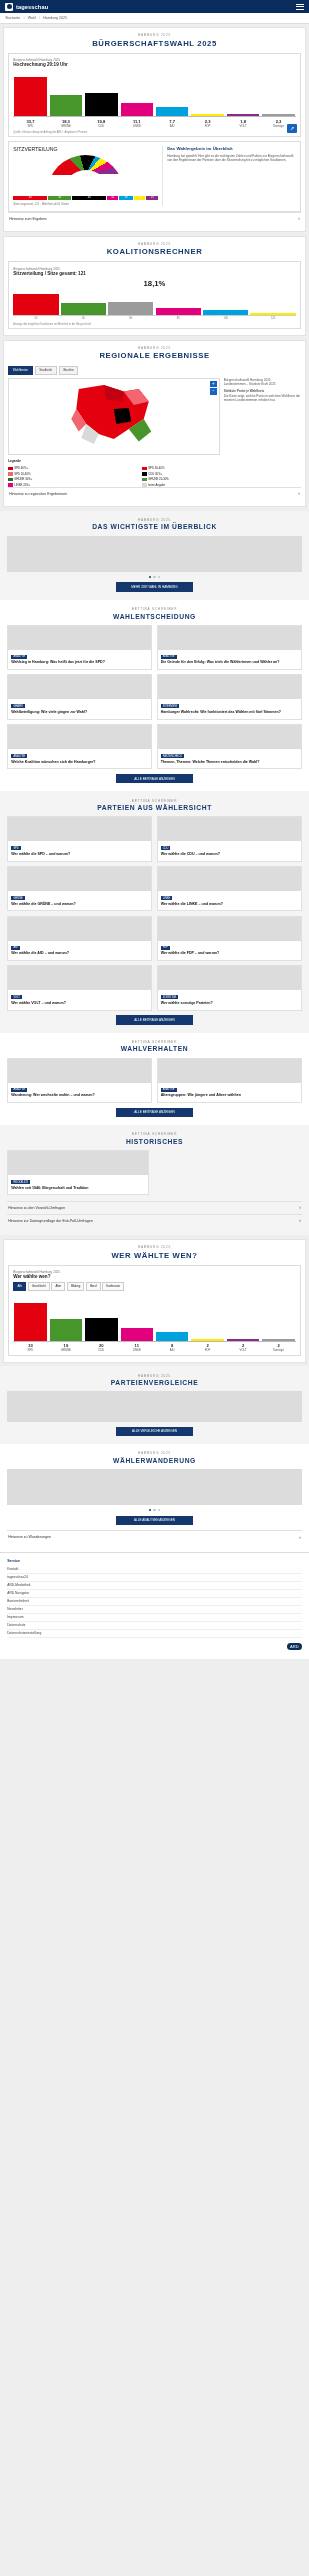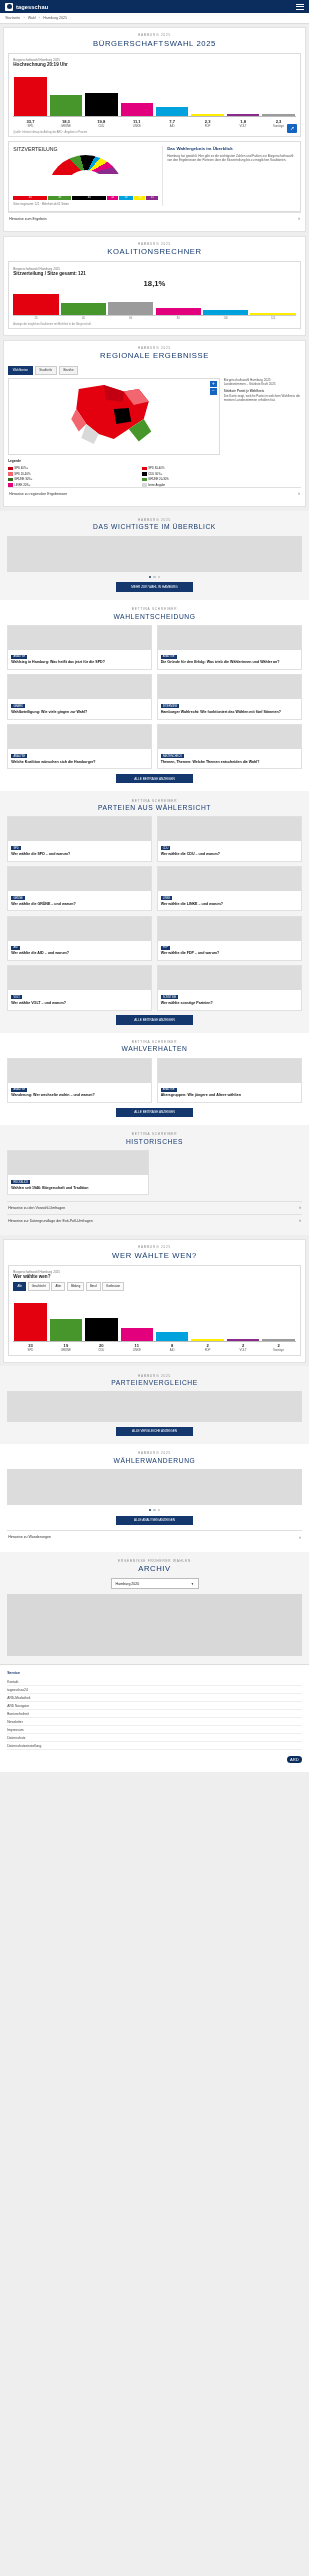--- a/index.html
+++ b/index.html
@@ -48,21 +48,21 @@
     margin: 3.6px 3.1px;
     border: 0.5px solid #e2e2e2;
     padding: 5.2px 4.1px 6.2px;
   }
   .sec-kicker {
     text-align: center; font-size: 3.1px; letter-spacing: 0.8px;
     color: #8a8a8a; text-transform: uppercase; margin-bottom: 1.5px;
   }
   .sec-title {
     text-align: center; font-size: 7.7px; letter-spacing: 0.6px;
-    color: #14386e; text-transform: uppercase; font-weight: normal;
+    color: #14386e; text-transform: uppercase; font-weight: bold;
     margin-bottom: 5.2px;
   }
   .sec-title.sm { font-size: 6.7px; }
 
   .band { background: #f4f4f4; padding: 7.2px 0 8.2px; }
   .band.white { background: #fff; }
 
   
   .chartbox {
     border: 0.5px solid #dcdcdc; background: #fff; padding: 4.1px 4.1px 2.1px;
@@ -628,31 +628,20 @@
     </div>
     <a class="cta">ALLE ANALYSEN ANZEIGEN</a>
     <div style="margin:5.2px 7.2px 0;">
       <div class="rowlink">
         <span>Hinweise zu Wanderungen</span>
         <span class="chev">›</span>
       </div>
     </div>
   </div>
 
-  <div class="band">
-    <div class="sec-kicker">ERGEBNISSE FRÜHERER WAHLEN</div>
-    <div class="sec-title">ARCHIV</div>
-    <div class="selectrow">
-      <div class="sel">
-        <span>Hamburg 2020</span>
-        <span>▾</span>
-      </div>
-    </div>
-    <div class="archivebox" style="margin:5.2px 7.2px 0;"></div>
-  </div>
 
   <div class="footer">
     <h5>Service</h5>
     <ul id="footer-links">
         <li>Kontakt</li>
         <li>tagesschau24</li>
         <li>ARD-Mediathek</li>
         <li>ARD Navigator</li>
         <li>Barrierefreiheit</li>
         <li>Newsletter</li>

